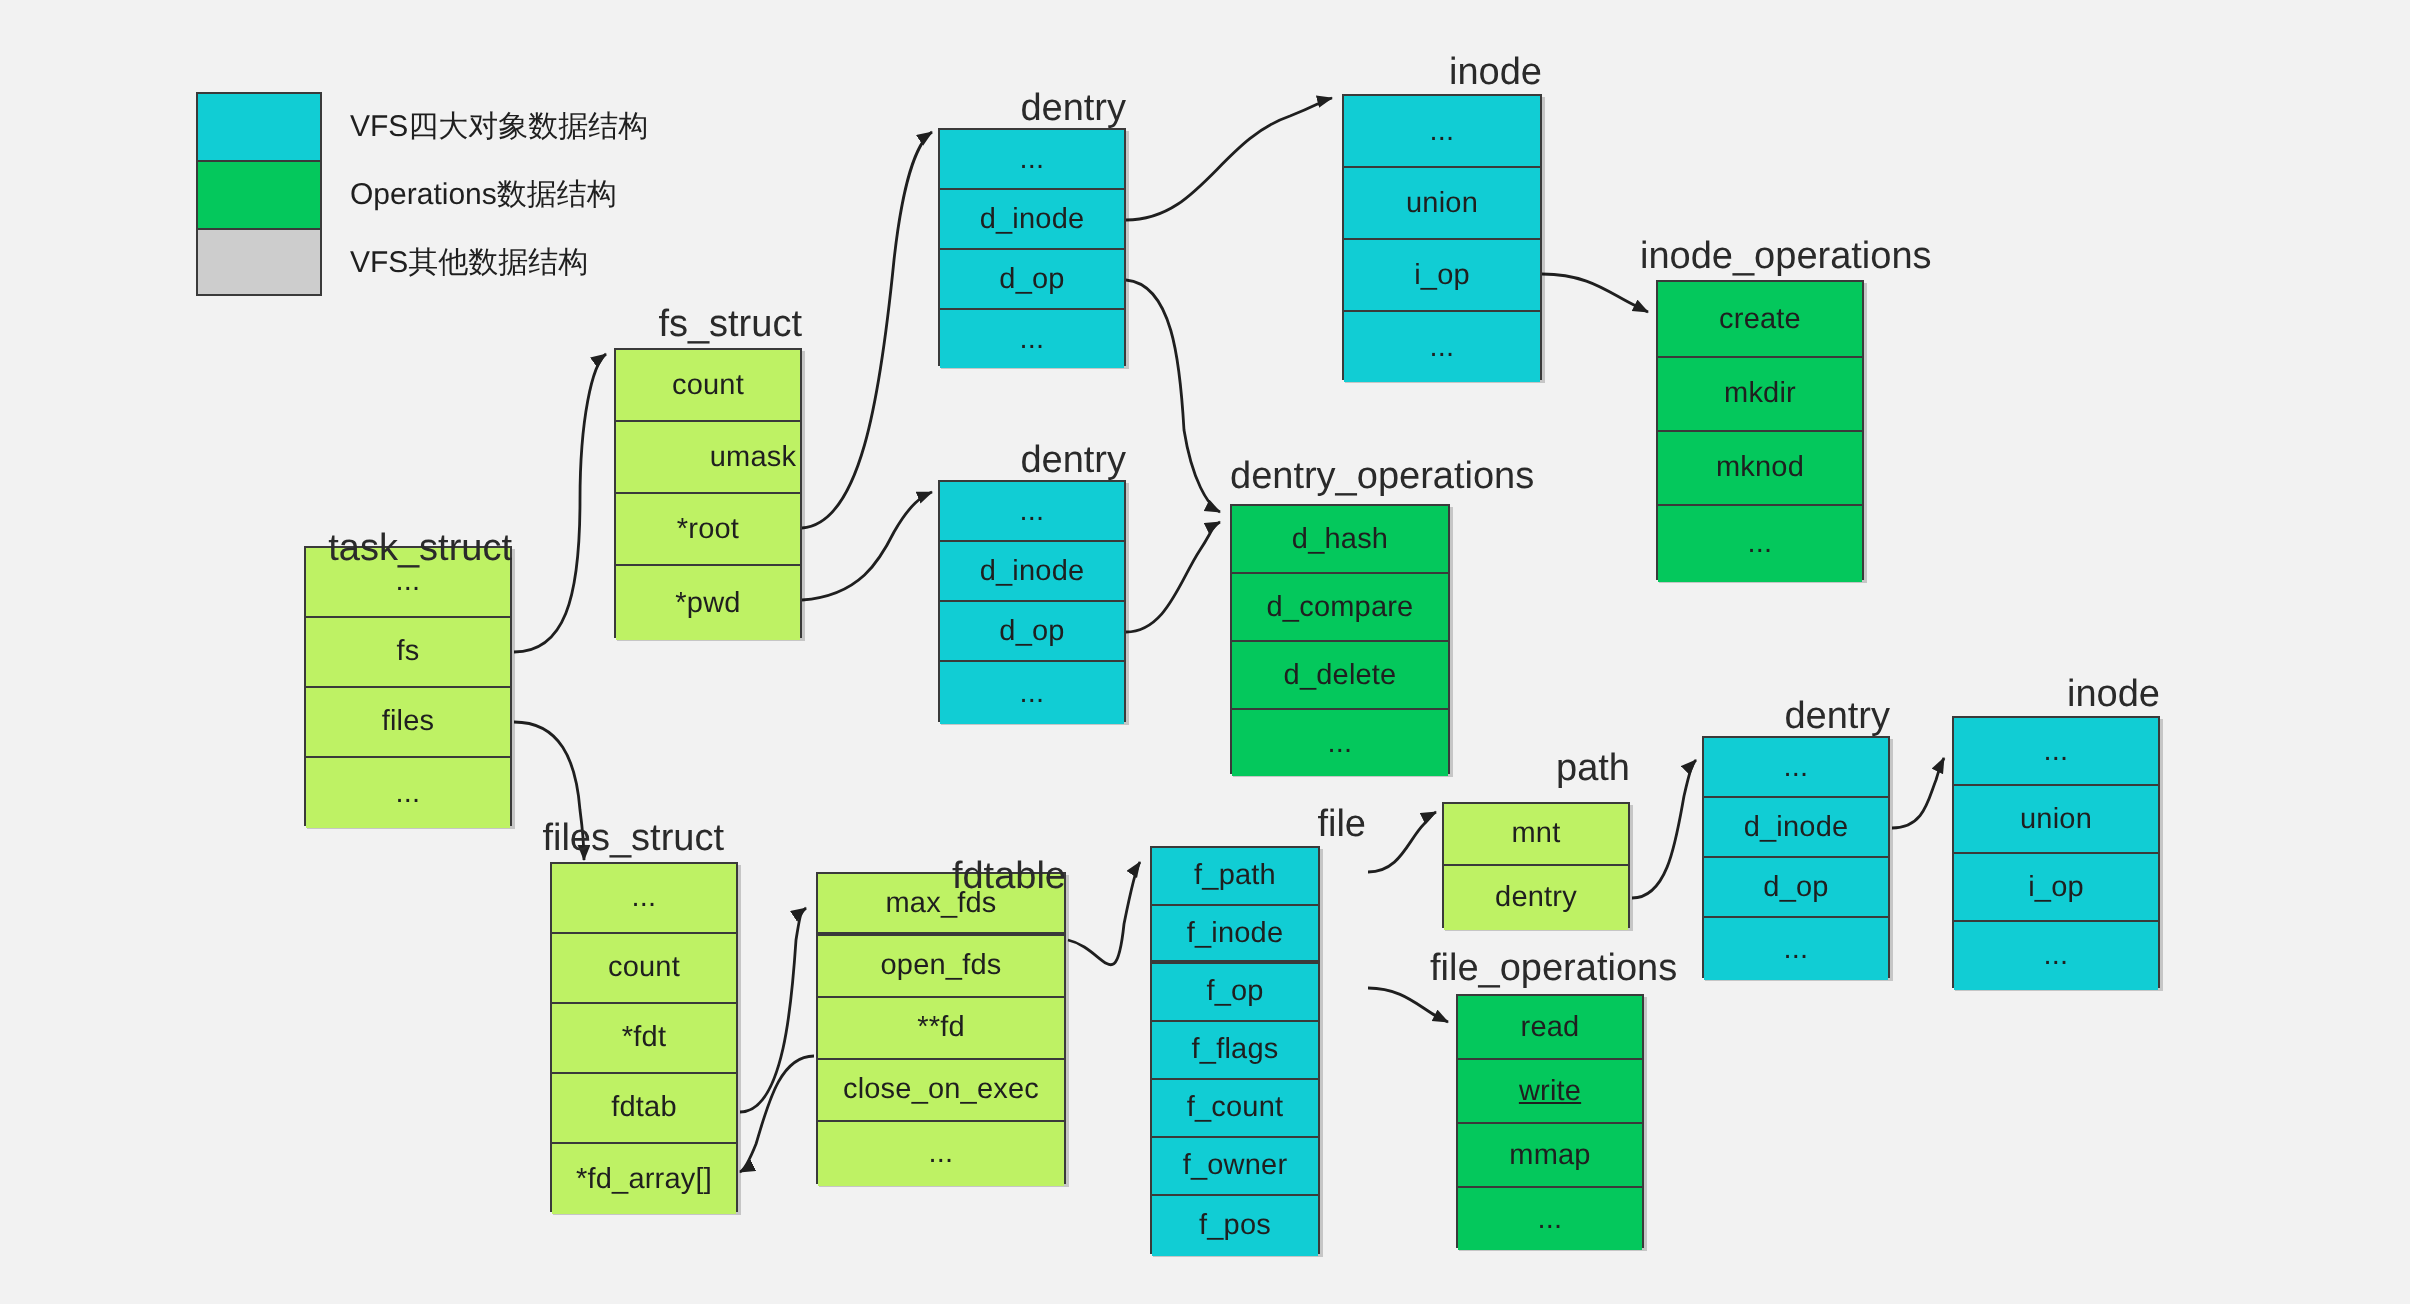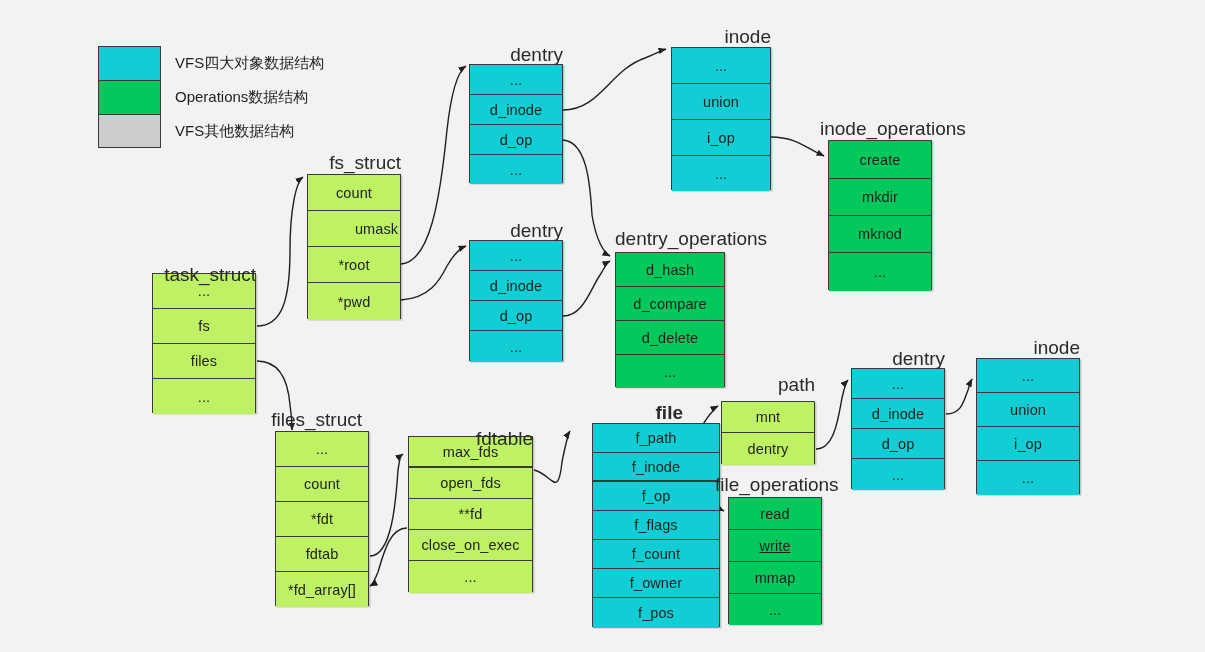--- a/index.html
+++ b/index.html
@@ -49,21 +49,21 @@
   .struct.gray  .row { background: #bef264; }
 
   .title {
     position: absolute;
     font-size: 19px;
     color: #2a2a2a;
     white-space: nowrap;
     text-align: right;
     z-index: 3;
   }
-  .title.bold { font-weight: bold; }
+  .title.bold { font-weight: normal; }
 
   
   .legend {
     position: absolute;
     left: 98px;
     top: 46px;
     z-index: 4;
   }
   .legend-row {
     display: flex;
@@ -218,21 +218,21 @@
   </div>
 
   <div class="struct gray" style="left:408px; top:436px; width:125px; height:156px;">
     <div class="row" style="height:31px; border-bottom-width:2px;">max_fds</div>
     <div class="row" style="height:31px;">open_fds</div>
     <div class="row" style="height:31px;">**fd</div>
     <div class="row" style="height:31px;">close_on_exec</div>
     <div class="row" style="height:32px;">...</div>
   </div>
 
-  <div class="struct cyan" style="left:592px; top:423px; width:128px; height:204px;">
+  <div class="struct cyan" style="left:575px; top:423px; width:85px; height:204px;">
     <div class="row" style="height:29px;">f_path</div>
     <div class="row" style="height:29px; border-bottom-width:2px;">f_inode</div>
     <div class="row" style="height:29px;">f_op</div>
     <div class="row" style="height:29px;">f_flags</div>
     <div class="row" style="height:29px;">f_count</div>
     <div class="row" style="height:29px;">f_owner</div>
     <div class="row" style="height:30px;">f_pos</div>
   </div>
 
   <div class="struct gray" style="left:721px; top:401px; width:94px; height:63px;">

